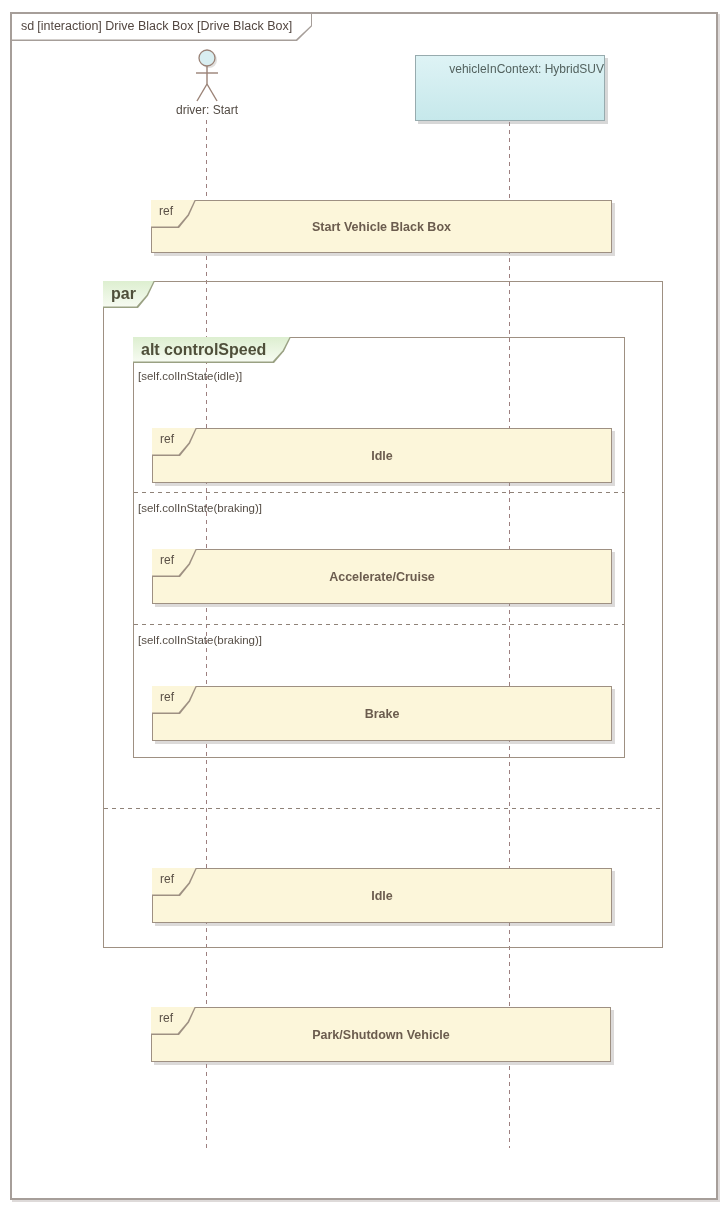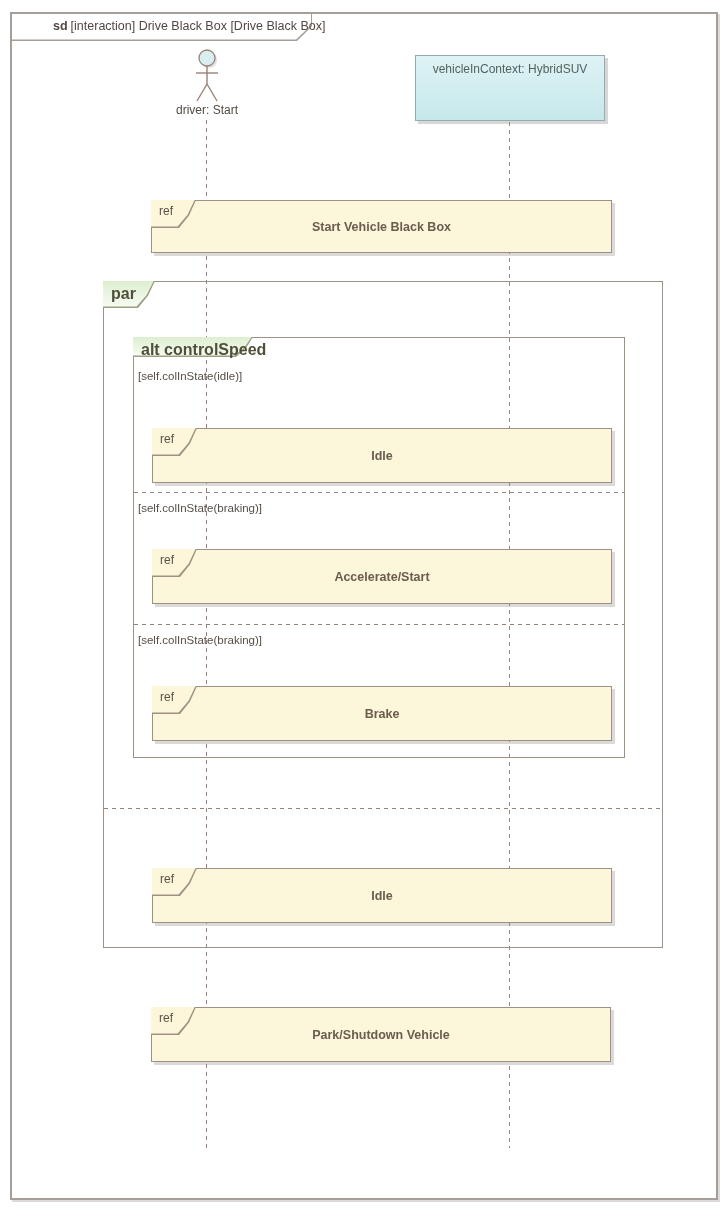--- a/index.html
+++ b/index.html
@@ -20,35 +20,35 @@
     clip-path:polygon(0 0,100% 0,100% 45%,calc(100% - 15px) 100%,0 100%);
   }
   .tab .tab-fill{
     position:absolute;left:0;top:0;width:calc(100% - 1px);height:calc(100% - 1.4px);
     background:#ffffff;
     clip-path:polygon(0 0,100% 0,100% 45%,calc(100% - 15px) 100%,0 100%);
   }
   .tab .tab-text{
     position:absolute;left:9px;top:5px;font-size:12.5px;color:#534741;white-space:nowrap;
   }
-  .tab .kw{font-weight:bold;margin-right:3px;margin-left:32px;}
+  .tab .kw{font-weight:normal;margin-right:3px;}
   
   .lifeline{
     position:absolute;width:1px;
     background:repeating-linear-gradient(180deg,#9d7f7f 0 4px,transparent 4px 8px);
   }
   
   .actor{position:absolute;left:150px;top:48px;width:114px;height:70px;text-align:center;}
   .actor-label{position:absolute;left:0;right:0;top:55px;font-size:12px;color:#534b44;}
   
   .objbox{
     position:absolute;left:415px;top:55px;width:190px;height:66px;box-sizing:border-box;
     background:linear-gradient(180deg,#def3f5 0%,#c6e8eb 100%);
     border:1px solid #97abae;box-shadow:3px 3px 0 rgba(150,150,150,.38);
-    text-align:center;
+    text-align:right;
   }
   .objbox span{display:inline-block;margin-top:6px;font-size:12px;color:#53625f;}
   
   .ref{
     position:absolute;box-sizing:border-box;background:#fcf6da;border:1px solid #9e9082;
     box-shadow:3px 3px 0 rgba(155,150,145,.35);z-index:3;margin-top:20px;
   }
   .ref-label{
     position:absolute;left:0;right:0;top:50%;transform:translateY(-50%);
     text-align:center;font-weight:bold;font-size:12.5px;color:#6b5c4e;
@@ -125,21 +125,21 @@
   </div>
 
   <div class="combined" style="left:103px;top:281px;width:560px;height:667px;">
     <div class="frag-tag" style="width:52px;height:27px;">
       <div class="tag-border"></div>
       <div class="tag-fill"></div>
       <div class="tag-text">par</div>
     </div>
 
     <div class="combined" style="left:29px;top:55px;width:492px;height:421px;">
-      <div class="frag-tag" style="width:120px;height:20px;">
+      <div class="frag-tag" style="width:120px;height:26px;padding-left:38px;">
         <div class="tag-border"></div>
         <div class="tag-fill"></div>
         <div class="tag-text">alt controlSpeed</div>
       </div>
 
       <div class="guard" style="top:32px;">[self.colInState(idle)]</div>
       <div class="ref" style="left:18px;top:70px;width:460px;height:55px;">
         <div class="ref-tag">
           <div class="tag-border"></div>
           <div class="tag-fill"></div>
@@ -149,21 +149,21 @@
       </div>
 
       <div class="hdash" style="top:154px;"></div>
       <div class="guard" style="top:164px;">[self.colInState(braking)]</div>
       <div class="ref" style="left:18px;top:191px;width:460px;height:55px;">
         <div class="ref-tag">
           <div class="tag-border"></div>
           <div class="tag-fill"></div>
           <div class="tag-text">ref</div>
         </div>
-        <div class="ref-label">Accelerate/Start</div>
+        <div class="ref-label">Accelerate/Cruise</div>
       </div>
 
       <div class="hdash" style="top:286px;"></div>
       <div class="guard" style="top:296px;">[self.colInState(braking)]</div>
       <div class="ref" style="left:18px;top:328px;width:460px;height:55px;">
         <div class="ref-tag">
           <div class="tag-border"></div>
           <div class="tag-fill"></div>
           <div class="tag-text">ref</div>
         </div>

